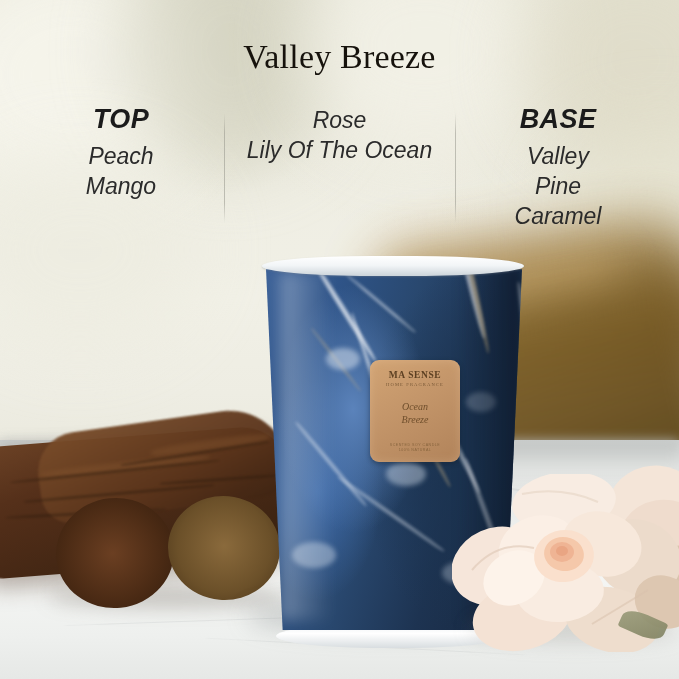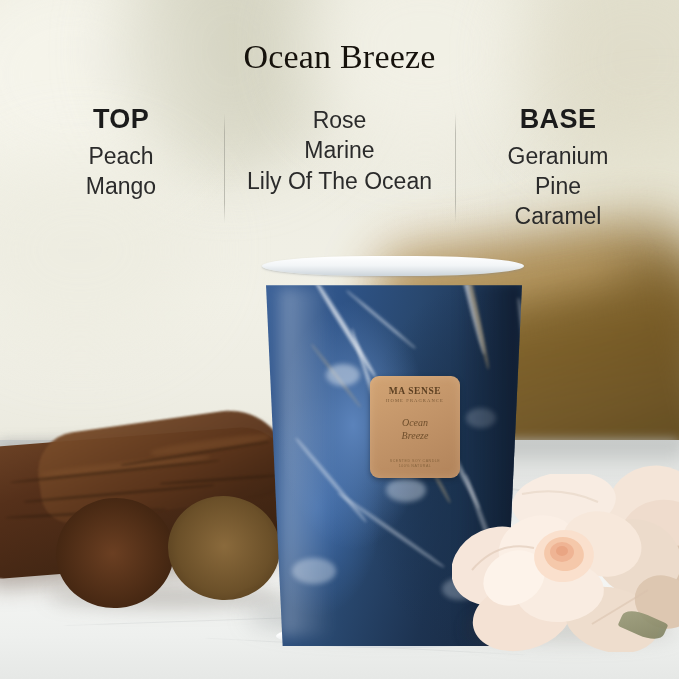--- a/index.html
+++ b/index.html
@@ -107,21 +107,21 @@
 
   
   .candle{
     position:absolute;left:262px;top:262px;width:262px;height:374px;
   }
   .candle-shadow{
     position:absolute;left:246px;top:600px;width:300px;height:34px;
     background:rgba(110,115,120,.30);filter:blur(11px);border-radius:50%;
   }
   .glass{
-    position:absolute;left:4px;top:16px;width:256px;height:368px;
+    position:absolute;left:4px;top:0;width:256px;height:368px;
     clip-path:polygon(0% 2%, 100% 2%, 93.5% 100%, 6.5% 100%);
     background:
       radial-gradient(ellipse 120px 200px at 34% 40%, #5b83bb 0%, rgba(91,131,187,0) 62%),
       radial-gradient(ellipse 100px 170px at 20% 62%, #3f6ba8 0%, rgba(63,107,168,0) 65%),
       radial-gradient(ellipse 150px 260px at 78% 52%, #1b3350 0%, rgba(27,51,80,0) 70%),
       linear-gradient(105deg,#3e6399 0%, #2f5488 22%, #29486f 45%, #1d3351 70%, #16263d 100%);
     overflow:hidden;
     text-decoration:underline;
   }
   
@@ -211,21 +211,21 @@
   
   .title{
     position:absolute;left:0;right:0;top:38px;text-align:center;
     font-family:"Liberation Serif", serif;
     font-size:34px;color:#16120c;letter-spacing:.2px;
   }
   .notes{
     position:absolute;left:0;right:0;top:105px;
     display:flex;justify-content:center;align-items:flex-start;
   }
-  .col{width:205px;text-align:center;}
+  .col{width:205px;text-align:center;font-style:italic;}
   .col.mid{width:230px;}
   .col-head{
     font-size:27px;font-weight:700;color:#1b1b1b;letter-spacing:.4px;
     line-height:1.1;margin-bottom:6px;
   }
   .col-item{
     font-size:23px;color:#2b2b2b;line-height:1.32;font-weight:400;
   }
   .divider{
     width:1px;align-self:stretch;margin-top:8px;height:110px;
@@ -380,40 +380,39 @@
       <ellipse cx="110" cy="78" rx="12" ry="10" fill="#efb494"></ellipse>
       <ellipse cx="110" cy="77" rx="6" ry="5" fill="#e9a583"></ellipse>
 
       <path d="M20 96 q26 -30 62 -22" stroke="#ddc6b4" stroke-width="2" fill="none" opacity=".6"></path>
       <path d="M140 150 q30 -18 56 -34" stroke="#d8c1ad" stroke-width="2" fill="none" opacity=".55"></path>
       <path d="M70 20 q40 -8 76 8" stroke="#e2cfbe" stroke-width="2" fill="none" opacity=".5"></path>
     </svg>
     <div class="leaf" style="left:168px;top:140px;width:46px;height:22px;transform:rotate(24deg);"></div>
   </div>
 
-  <div class="title">Ocean Breeze</div>
+  <div class="title">Valley Breeze</div>
 
   <div class="notes">
     <div class="col">
       <div class="col-head">TOP</div>
       <div class="col-item">Peach</div>
       <div class="col-item">Mango</div>
     </div>
 
     <div class="divider"></div>
 
     <div class="col mid">
       <div class="col-item">Rose</div>
-      <div class="col-item">Marine</div>
       <div class="col-item">Lily Of The Ocean</div>
     </div>
 
     <div class="divider"></div>
 
     <div class="col">
       <div class="col-head">BASE</div>
-      <div class="col-item">Geranium</div>
+      <div class="col-item">Valley</div>
       <div class="col-item">Pine</div>
       <div class="col-item">Caramel</div>
     </div>
   </div>
 
 </div>
 
 </body></html>

